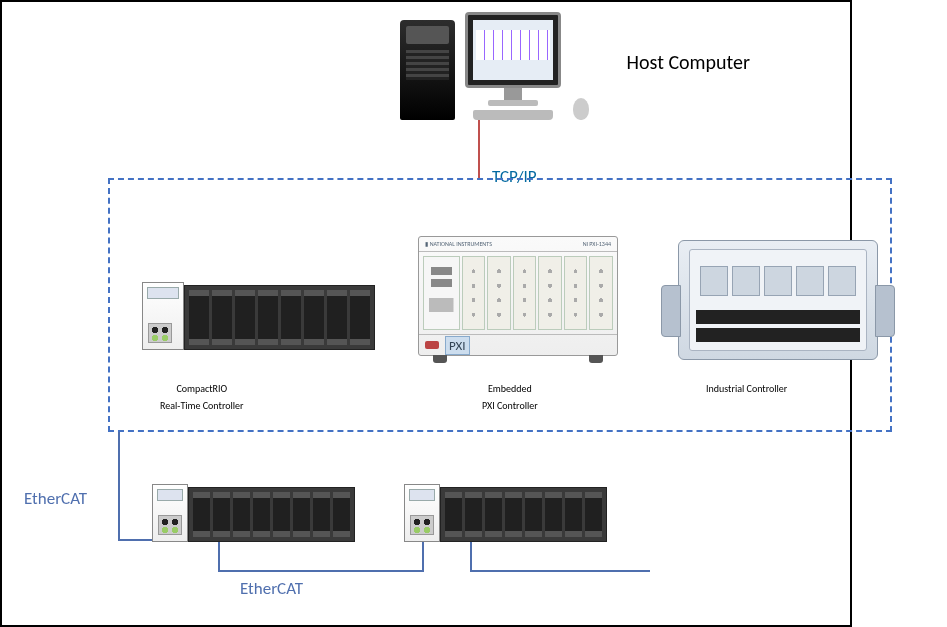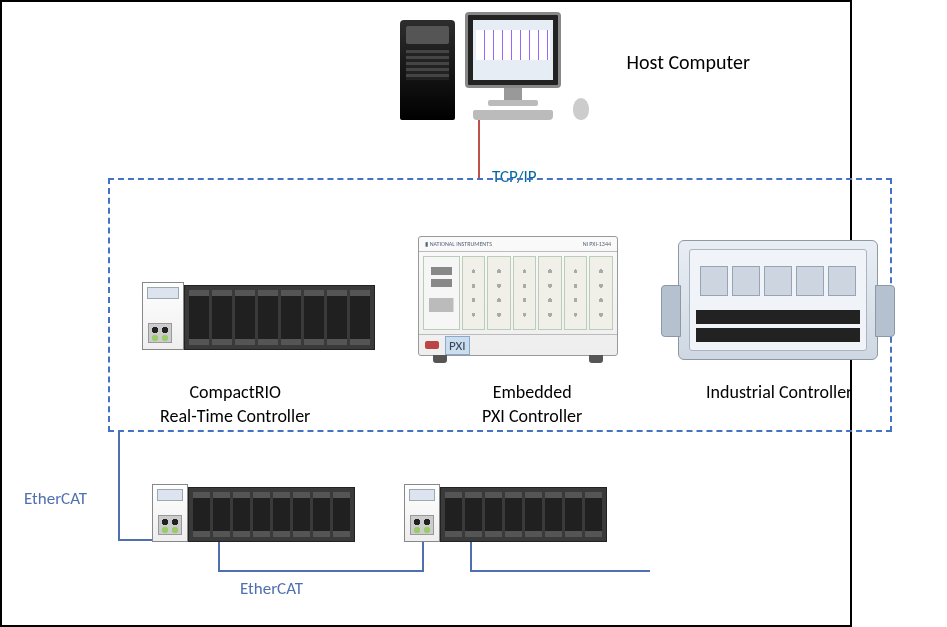--- a/index.html
+++ b/index.html
@@ -17,21 +17,21 @@
     height: 627px;
     box-sizing: border-box;
     border: 2px solid #000;
   }
   .label {
     position: absolute;
     font-size: 20px;
     text-align: center;
     white-space: pre;
   }
-  .label.small   { font-size: 18px; line-height: 24px; }
+  .label.small   { font-size: 10px; line-height: 17px; }
   .label.conn    { font-size: 17px; }
   .label.conn.red   { color: #0369a1; margin-top: 28px; }
   .label.conn.blue  { color: #4f6fae; }
 
   
   .dashed-box {
     position: absolute;
     border: 2px dashed #4472c4;
     box-sizing: border-box;
   }

